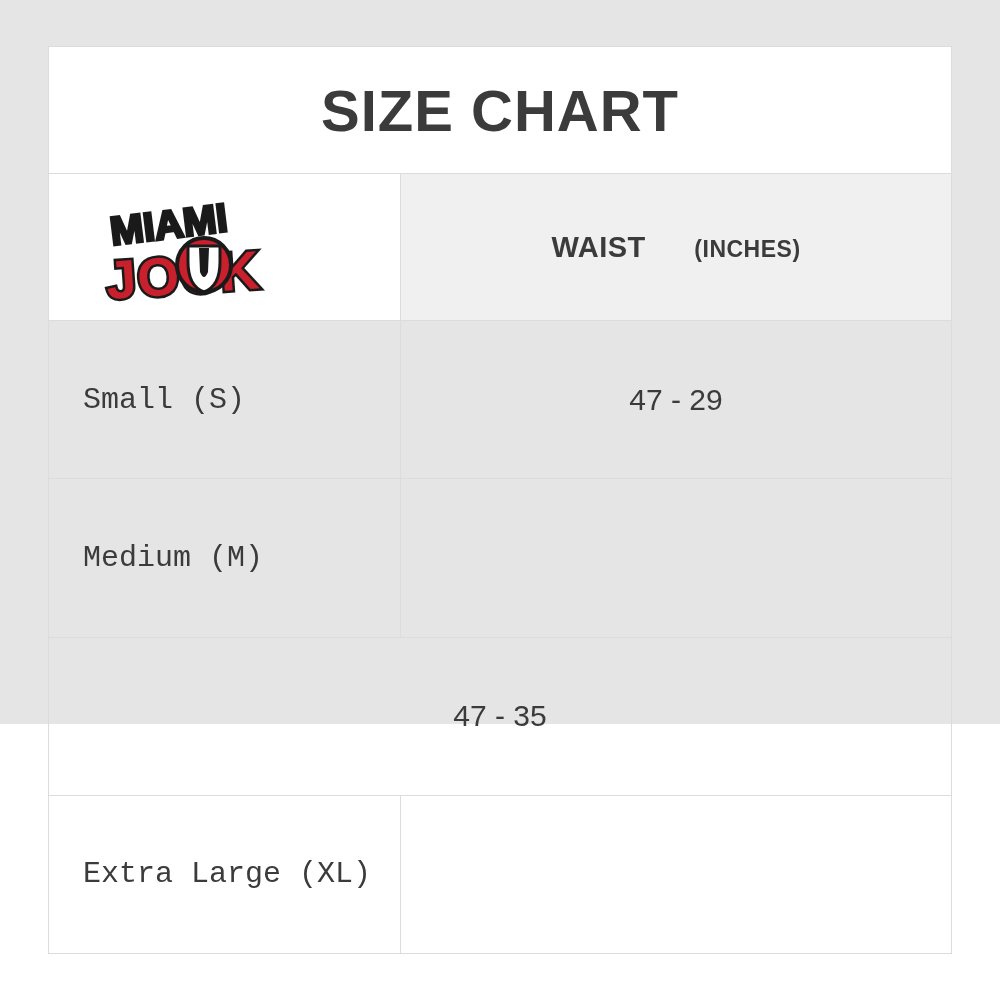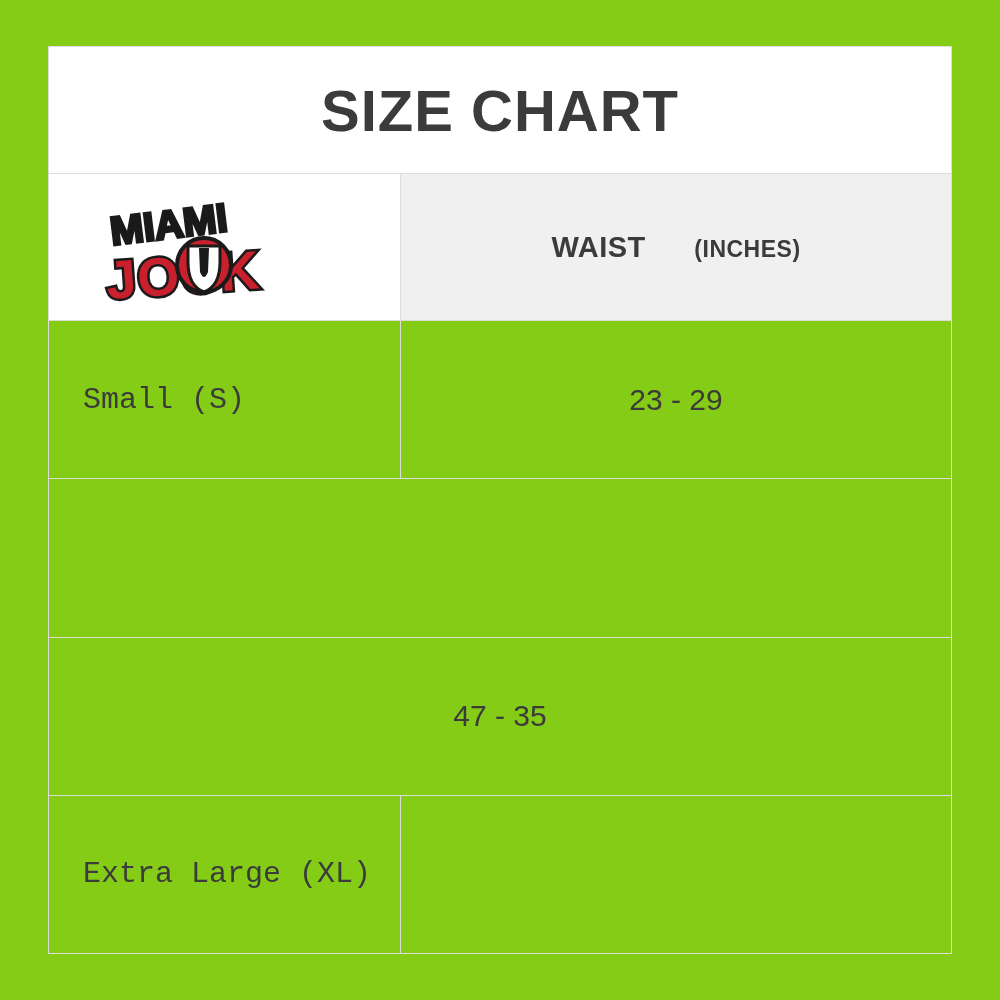--- a/index.html
+++ b/index.html
@@ -6,23 +6,23 @@
     margin: 0;
     padding: 0;
     width: 1000px;
     height: 1000px;
     background: #ffffff;
     font-family: "Liberation Sans", sans-serif;
   }
 
   .page {
     width: 1000px;
-    height: 1000px;
+    height: 724px;
     position: relative;
-    background: #84cc16;
+    background: #e5e5e5;
     box-sizing: border-box;
     text-align: right;
   }
 
   .chart-wrap {
     position: absolute;
     left: 48px;
     top: 46px;
     width: 904px;
     height: 908px;
@@ -156,25 +156,28 @@
       <div class="cell-right">
         <div class="header-text"><span>WAIST </span><span class="small">(INCHES)</span></div>
       </div>
     </div>
 
     <div class="data-row">
       <div class="cell-left">
         <span class="size-text">Small (S)</span>
       </div>
       <div class="cell-right">
-        <span class="waist-text">23 - 29</span>
+        <span class="waist-text">47 - 29</span>
       </div>
     </div>
 
     <div class="data-row">
+      <div class="cell-left">
+        <span class="size-text">Medium (M)</span>
+      </div>
     </div>
 
     <div class="data-row">
       <div class="cell-right">
         <span class="waist-text">47 - 35</span>
       </div>
     </div>
 
     <div class="data-row">
       <div class="cell-left">

